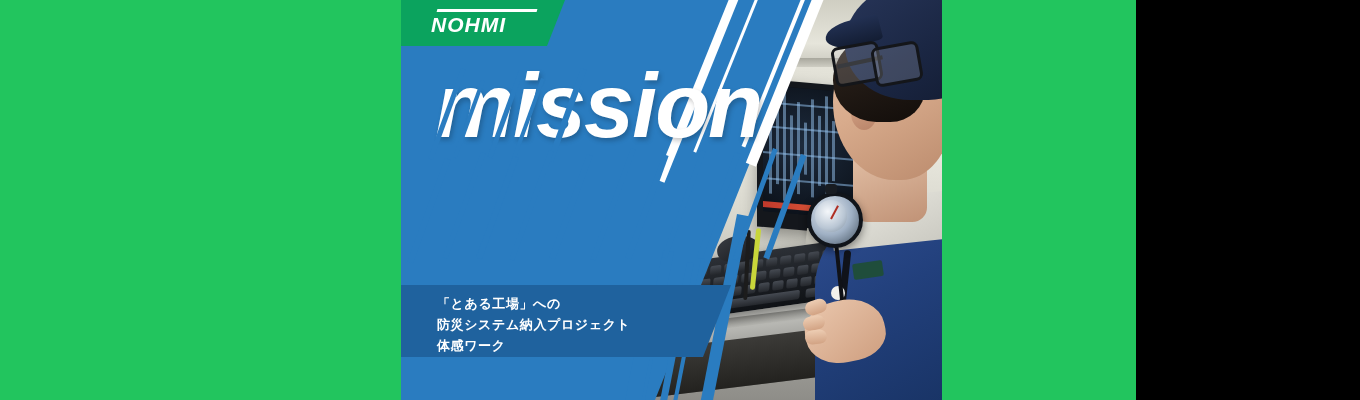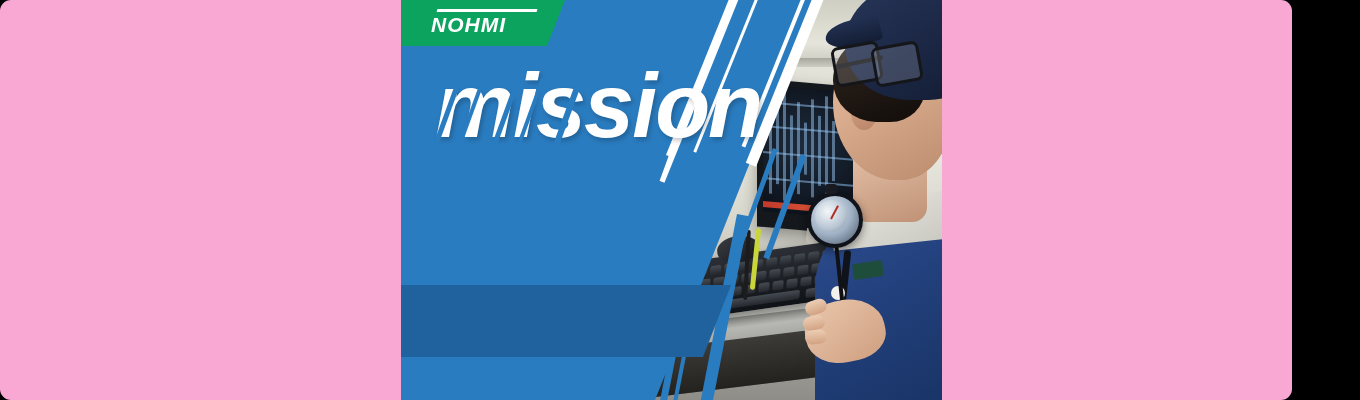--- a/index.html
+++ b/index.html
@@ -10,24 +10,23 @@
     height: 400px;
     overflow: hidden;
   }
   body {
     font-family: "Liberation Sans", "DejaVu Sans", sans-serif;
   }
 
   
   #stage {
     position: relative;
-    width: 1292px;
+    width: 1136px;
     height: 400px;
-    background: #f9a8d4;
-    border-radius: 11px;
+    background: #22c55e;
   }
 
   
   #banner {
     position: absolute;
     left: 401px;
     top: 0;
     width: 541px;
     height: 400px;
     overflow: hidden;
@@ -647,15 +646,18 @@
       <div class="slash" style="left:152px;top:82px;width:6px;height:110px;transform:rotate(20deg);"></div>
       <div class="slash" style="left:196px;top:76px;width:5px;height:118px;transform:rotate(20deg);"></div>
       <div class="slash" style="left:228px;top:82px;width:6px;height:110px;transform:rotate(20deg);"></div>
       <div class="slash" style="left:266px;top:78px;width:5px;height:114px;transform:rotate(20deg);"></div>
       <div class="slash" style="left:300px;top:80px;width:6px;height:112px;transform:rotate(20deg);"></div>
       <div class="slash" style="left:338px;top:76px;width:5px;height:118px;transform:rotate(20deg);"></div>
       <div class="slash" style="left:366px;top:82px;width:6px;height:110px;transform:rotate(20deg);"></div>
     </div>
 
     <div class="subtitle-band"></div>
+    <div class="subtitle">「とある工場」への
+防災システム納入プロジェクト
+体感ワーク</div>
 
   </div>
 </div>
 
 </body></html>

